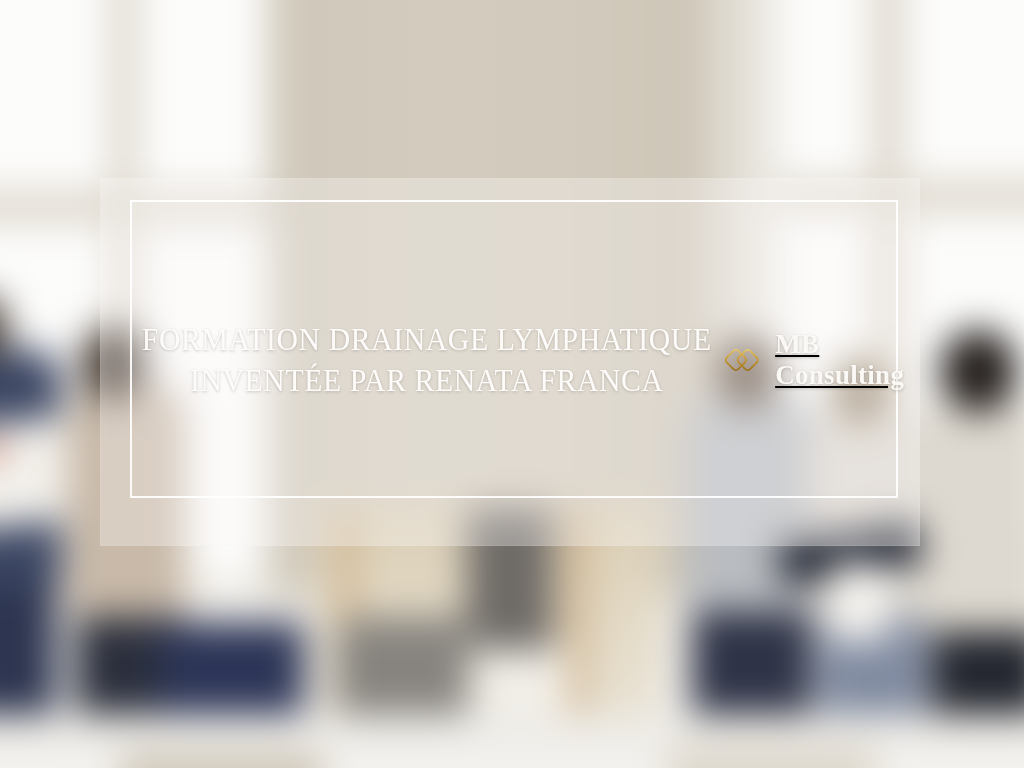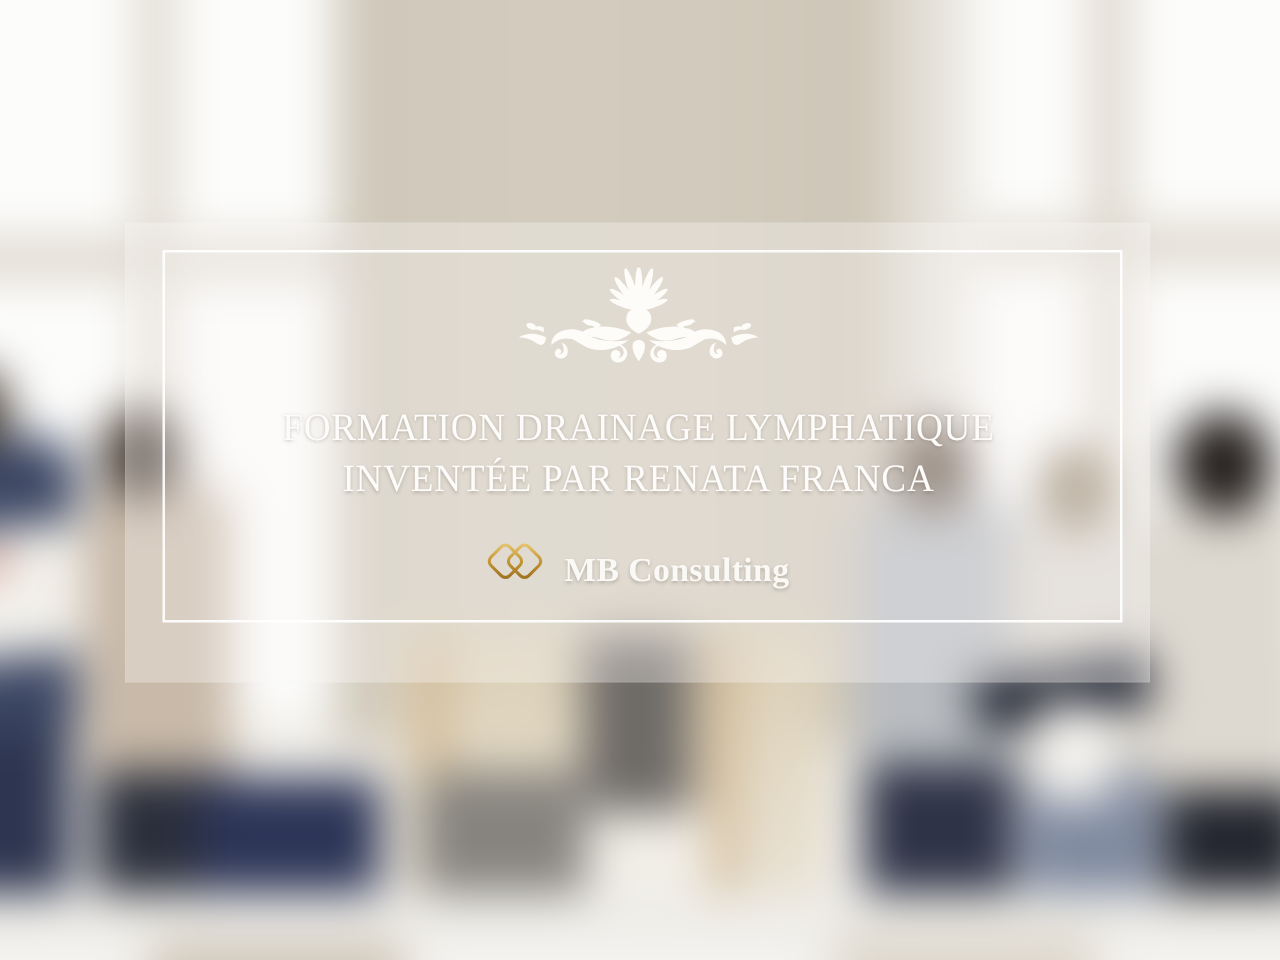--- a/index.html
+++ b/index.html
@@ -191,21 +191,21 @@
     box-sizing: border-box;
   }
 
   .content {
     position: absolute;
     left: 130px;
     top: 200px;
     width: 761px;
     height: 298px;
     display: flex;
-    flex-direction: column;
+    flex-direction: row;
     align-items: center;
     box-sizing: border-box;
   }
 
   .ornament {
     margin-top: 14px;
     width: 220px;
     height: 84px;
     display: block;
   }
@@ -219,23 +219,24 @@
     line-height: 1.32;
     letter-spacing: 0.6px;
     text-shadow: 0 1px 3px rgba(90,80,70,0.30);
     transform: scaleX(0.96);
   }
   .title-line { display: block; white-space: nowrap; }
 
   .brand-row {
     margin-top: 22px;
     display: flex;
-    align-items: flex-end;
+    align-items: center;
     justify-content: center;
     gap: 16px;
+    text-decoration: underline;
   }
   .brand-mark { width: 46px; height: 46px; display: block; }
   .brand-name {
     font-family: "Liberation Serif", serif;
     font-weight: bold;
     font-size: 27px;
     color: #fbf9f6;
     letter-spacing: 0.3px;
     text-shadow: 0 1px 3px rgba(90,80,70,0.32);
   }

